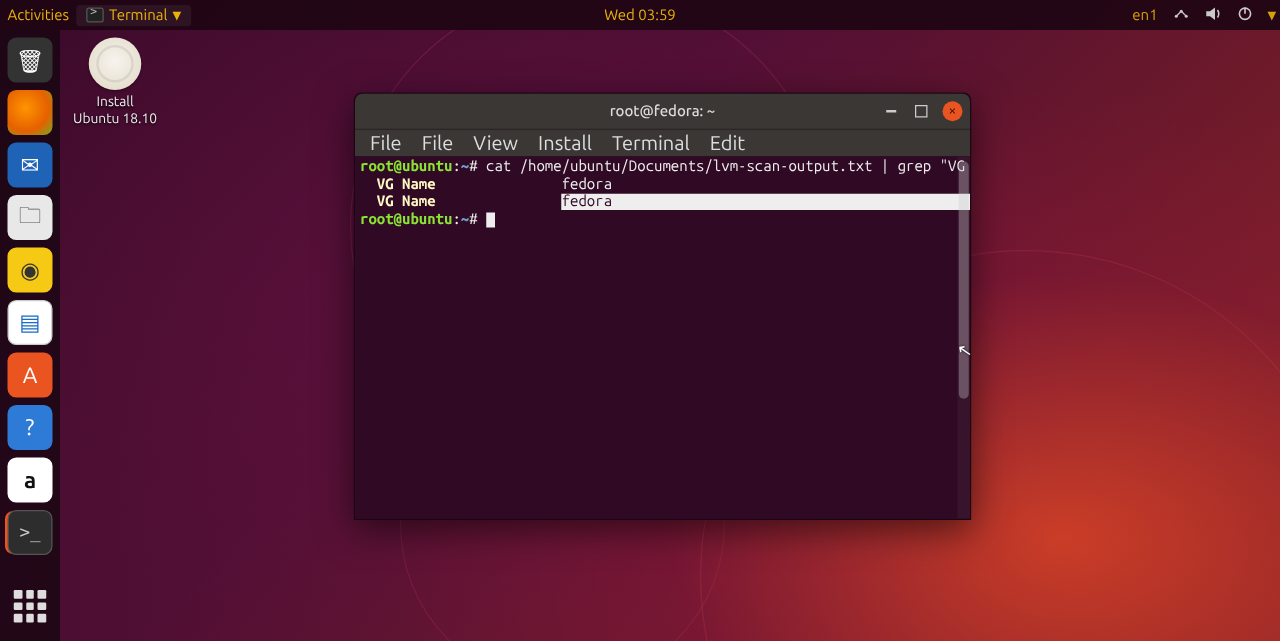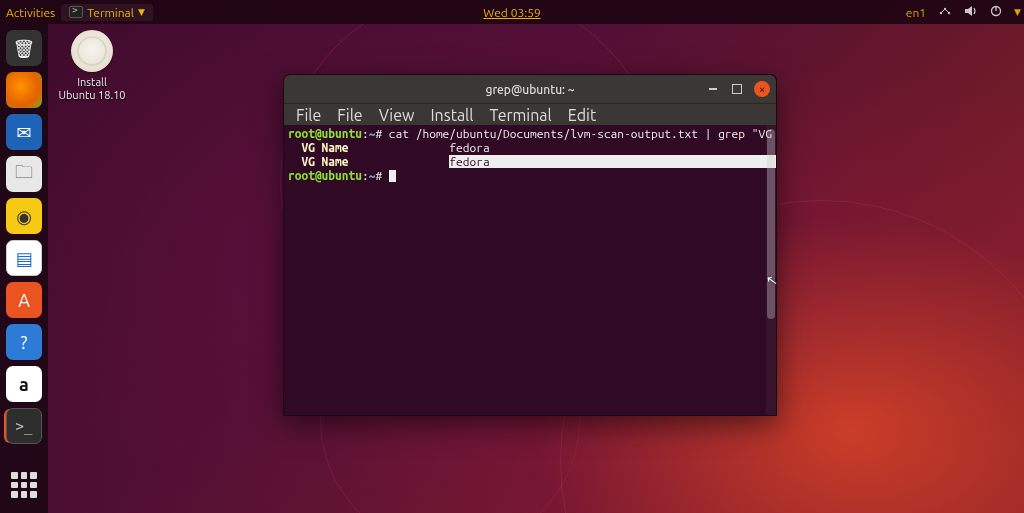--- a/index.html
+++ b/index.html
@@ -30,21 +30,21 @@
 
 .topbar {
   position: absolute; top: 0; left: 0; right: 0; height: 24px;
   background: rgba(30,5,20,0.92); color: #eab308;
   display: flex; align-items: center; font-size: 12px;
   z-index: 50;
 }
 .topbar .left { display: flex; align-items: center; padding-left: 6px; gap: 6px; }
 .topbar .app-indicator { display:flex; align-items:center; gap:4px; background: rgba(255,255,255,0.06); padding: 2px 8px; border-radius: 3px; }
 .topbar .app-indicator .arrow { font-size: 9px; }
-.topbar .center { position:absolute; left:50%; transform:translateX(-50%);text-decoration:underline; }
+.topbar .center { position:absolute; left:50%; transform:translateX(-50%); }
 .topbar .right { margin-left: auto; display:flex; align-items:center; gap: 12px; padding-right: 3px; }
 .topbar .right .iconbtn { font-size: 12px; opacity: .9; }
 .term-topicon { width:14px; height:12px; background:#222; border:1px solid #555; border-radius:2px; position:relative; }
 .term-topicon::after { content:">"; position:absolute; left:2px; top:-2px; font-size:9px; color:#bbb; font-family:monospace; }
 
 
 .dock {
   position: absolute; left: 0; top: 24px; bottom: 0; width: 48px;
   background: rgba(20,5,15,0.75);
   display: flex; flex-direction: column; align-items: center;
@@ -212,21 +212,21 @@
   </div>
 </div>
 
 <div class="desktop-icon">
   <div class="glyph"></div>
   <div class="label">Install Ubuntu 18.10</div>
 </div>
 
 <div class="termwin">
   <div class="titlebar">
-    <span class="title">grep@ubuntu: ~</span>
+    <span class="title">root@fedora: ~</span>
     <div class="controls">
       <span class="wbtn min"></span>
       <span class="wbtn max"></span>
       <span class="wbtn close">×</span>
     </div>
   </div>
   <div class="menubar">
     <span class="mitem">File</span>
     <span class="mitem">File</span>
     <span class="mitem">View</span>

